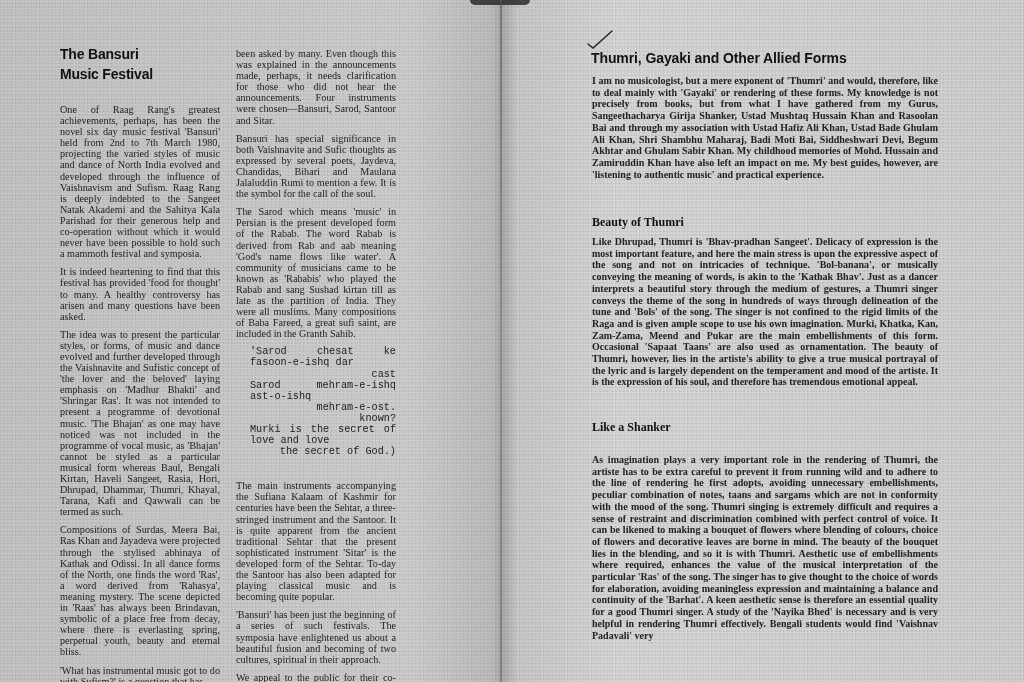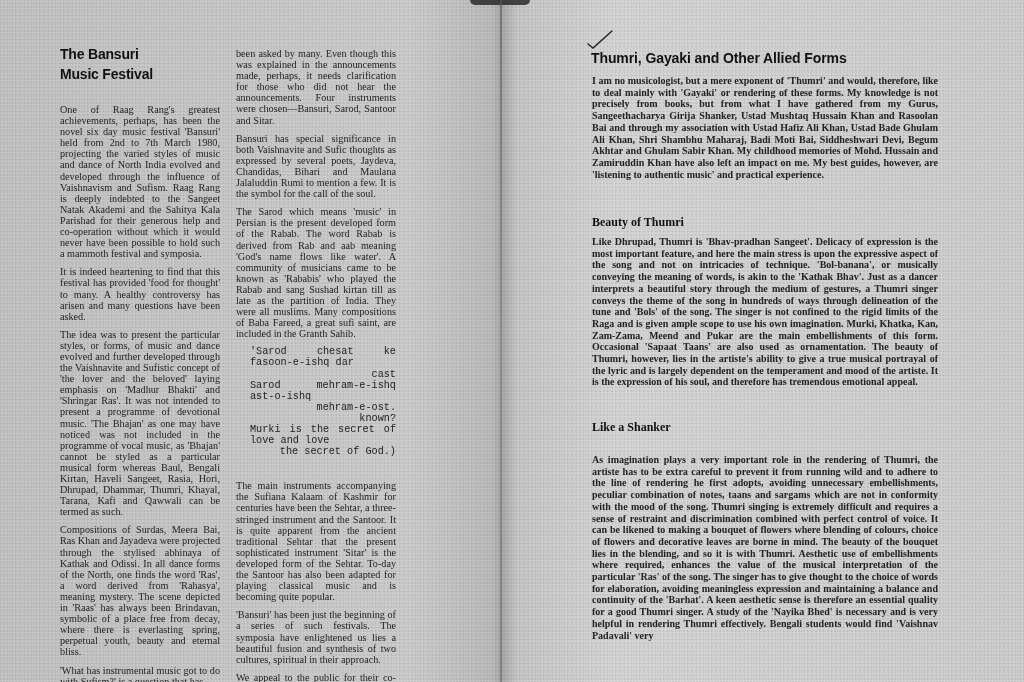--- a/index.html
+++ b/index.html
@@ -93,21 +93,21 @@
       <div class="verse" style="margin-bottom:23px;font-family:Liberation Mono, monospace;">
         <span>'Sarod chesat ke fasoon-e-ishq dar</span>
         <span class="verse-r">cast</span>
         <span>Sarod mehram-e-ishq ast-o-ishq</span>
         <span class="verse-r">mehram-e-ost.</span>
         <span class="verse-r">known?</span>
         <span>Murki is the secret of love and love</span>
         <span class="verse-r">the secret of God.)</span>
       </div>
       <p>The main instruments accompanying the Sufiana Kalaam of Kashmir for centuries have been the Sehtar, a three-stringed instrument and the Santoor. It is quite apparent from the ancient traditional Sehtar that the present sophisticated instrument 'Sitar' is the developed form of the Sehtar. To-day the Santoor has also been adapted for playing classical music and is becoming quite popular.</p>
-      <p>'Bansuri' has been just the beginning of a series of such festivals. The symposia have enlightened us lies a beautiful fusion and synthesis of two cultures, spiritual in their approach.</p>
+      <p>'Bansuri' has been just the beginning of a series of such festivals. The symposia have enlightened us about a beautiful fusion and becoming of two cultures, spiritual in their approach.</p>
       <p>We appeal to the public for their co-operation to enable us to organise more functions that have both educational and entertainment values.</p>
     </div>
   </div>
 
   <div class="page page-right">
     <svg class="tick-mark" viewBox="0 0 28 22">
       <path d="M2 16 L7 20 L26 3" fill="none" stroke="#222" stroke-width="1.4" stroke-linecap="round"></path>
     </svg>
     <div class="title-right">Thumri, Gayaki and Other Allied Forms</div>
 

